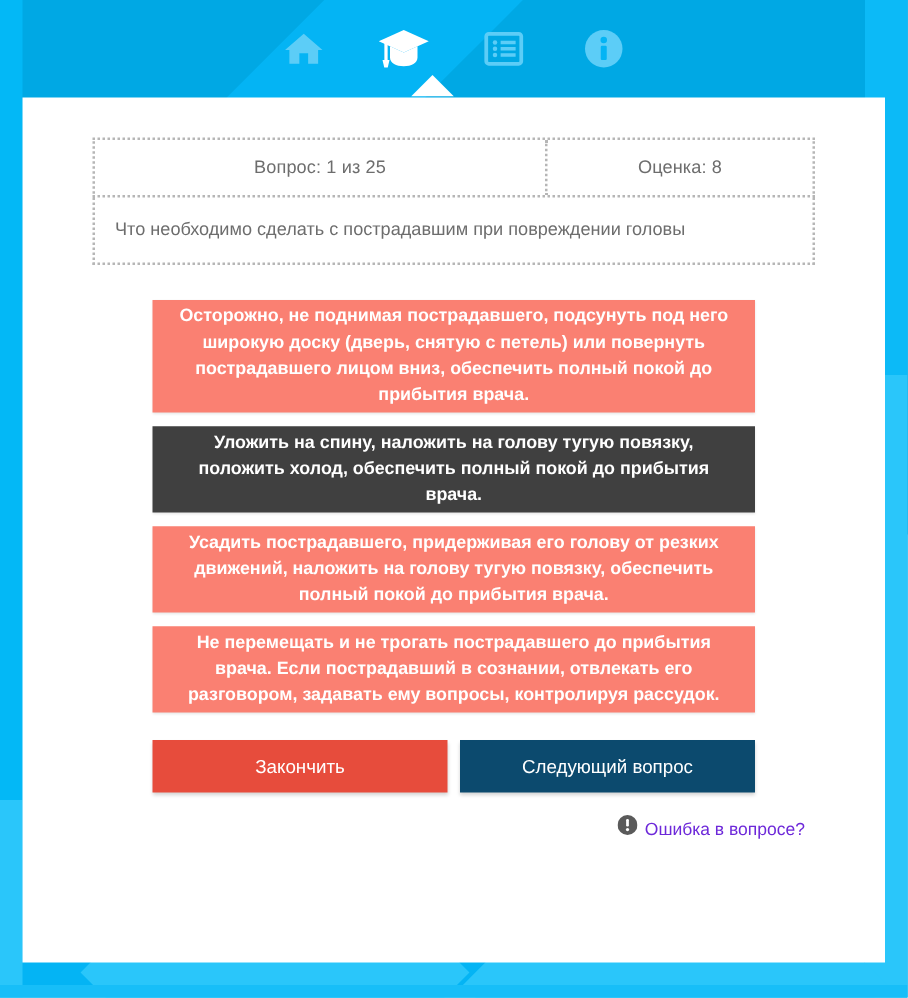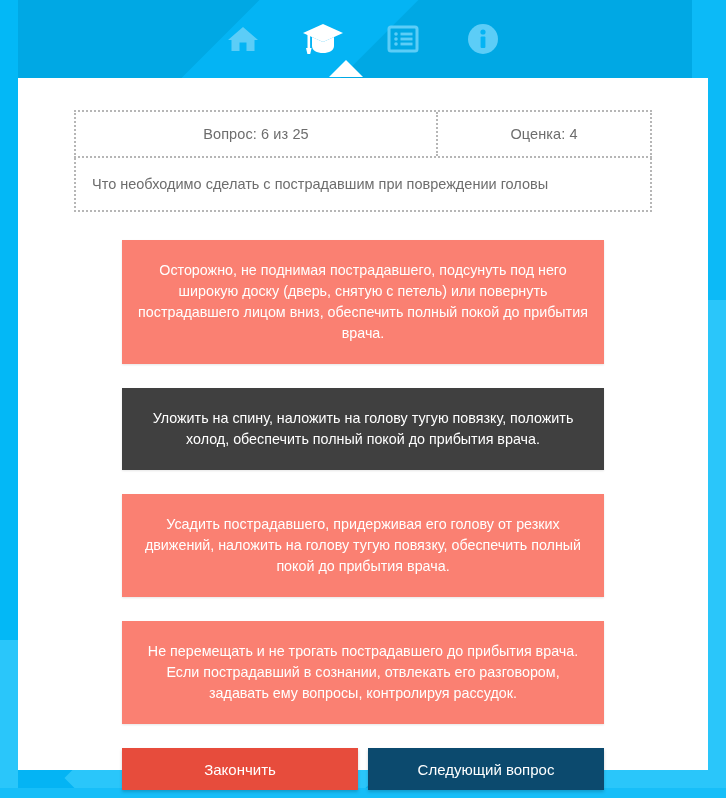--- a/index.html
+++ b/index.html
@@ -159,25 +159,26 @@
 
   
   #answer-list {
     margin: 0 68px;
   }
   .answer {
     color: #ffffff;
     font-size: 14.3px;
     line-height: 21px;
     text-align: center;
-    padding: 20px 16px;
-    margin-bottom: 24px;
+    padding: 3px 16px;
+    margin-bottom: 11px;
     box-sizing: border-box;
     cursor: pointer;
     box-shadow: 0 1px 2px rgba(0,0,0,0.10);
+    font-weight: bold;
   }
   .answer.wrong { background: #fa8072; }
   .answer.correct { background: #404040; }
 
   
   #actions {
     display: flex;
     gap: 10px;
     margin: 22px 68px 0 68px;
   }
@@ -262,22 +263,22 @@
         <rect x="14.6" y="14.5" width="4.8" height="11.5" rx="1" fill="#04b4f4"></rect>
       </svg>
     </span>
   </div>
 </nav>
 <div id="nav-pointer"></div>
 
 <main id="quiz-card">
 
   <div id="info-bar">
-    <div class="info-cell" id="info-cell-progress">Вопрос: 6 из 25</div>
-    <div class="info-cell" id="info-cell-score">Оценка: 4</div>
+    <div class="info-cell" id="info-cell-progress">Вопрос: 1 из 25</div>
+    <div class="info-cell" id="info-cell-score">Оценка: 8</div>
   </div>
 
   <div id="question-box">
     <span id="question-text">Что необходимо сделать с пострадавшим при повреждении головы</span>
   </div>
 
   <div id="answer-list">
     <div class="answer wrong">Осторожно, не поднимая пострадавшего, подсунуть под него широкую доску (дверь, снятую с петель) или повернуть пострадавшего лицом вниз, обеспечить полный покой до прибытия врача.</div>
     <div class="answer correct">Уложить на спину, наложить на голову тугую повязку, положить холод, обеспечить полный покой до прибытия врача.</div>
     <div class="answer wrong">Усадить пострадавшего, придерживая его голову от резких движений, наложить на голову тугую повязку, обеспечить полный покой до прибытия врача.</div>

